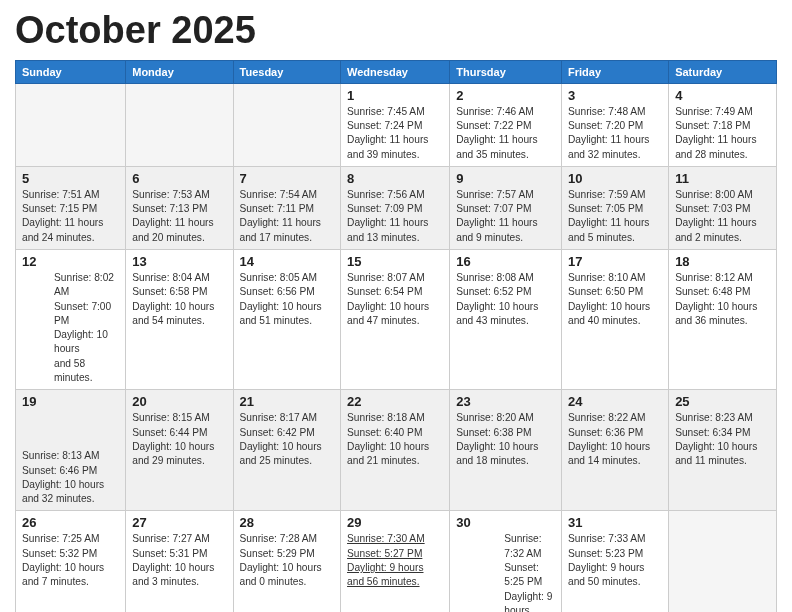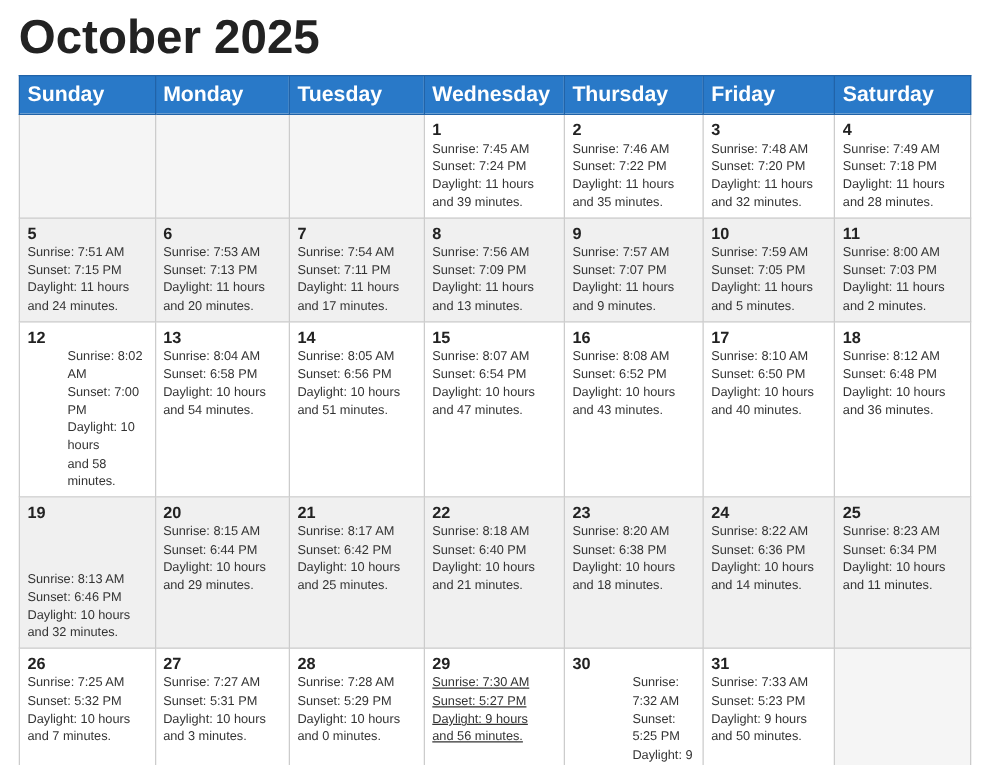--- a/index.html
+++ b/index.html
@@ -48,21 +48,21 @@
     .calendar {
       width: 100%;
       border-collapse: collapse;
       border: 1px solid #ccc;
     }
     .calendar th {
       background: #2979c8;
       color: #fff;
       text-align: left;
       padding: 5px 6px;
-      font-size: 17px;
+      font-size: 11px;
       border: 1px solid #2163a8;
     }
     .calendar td {
       vertical-align: top;
       border: 1px solid #ccc;
       padding: 4px 6px;
       width: 113px;
       height: 80px;
       font-size: 10.5px;
       color: #222;

